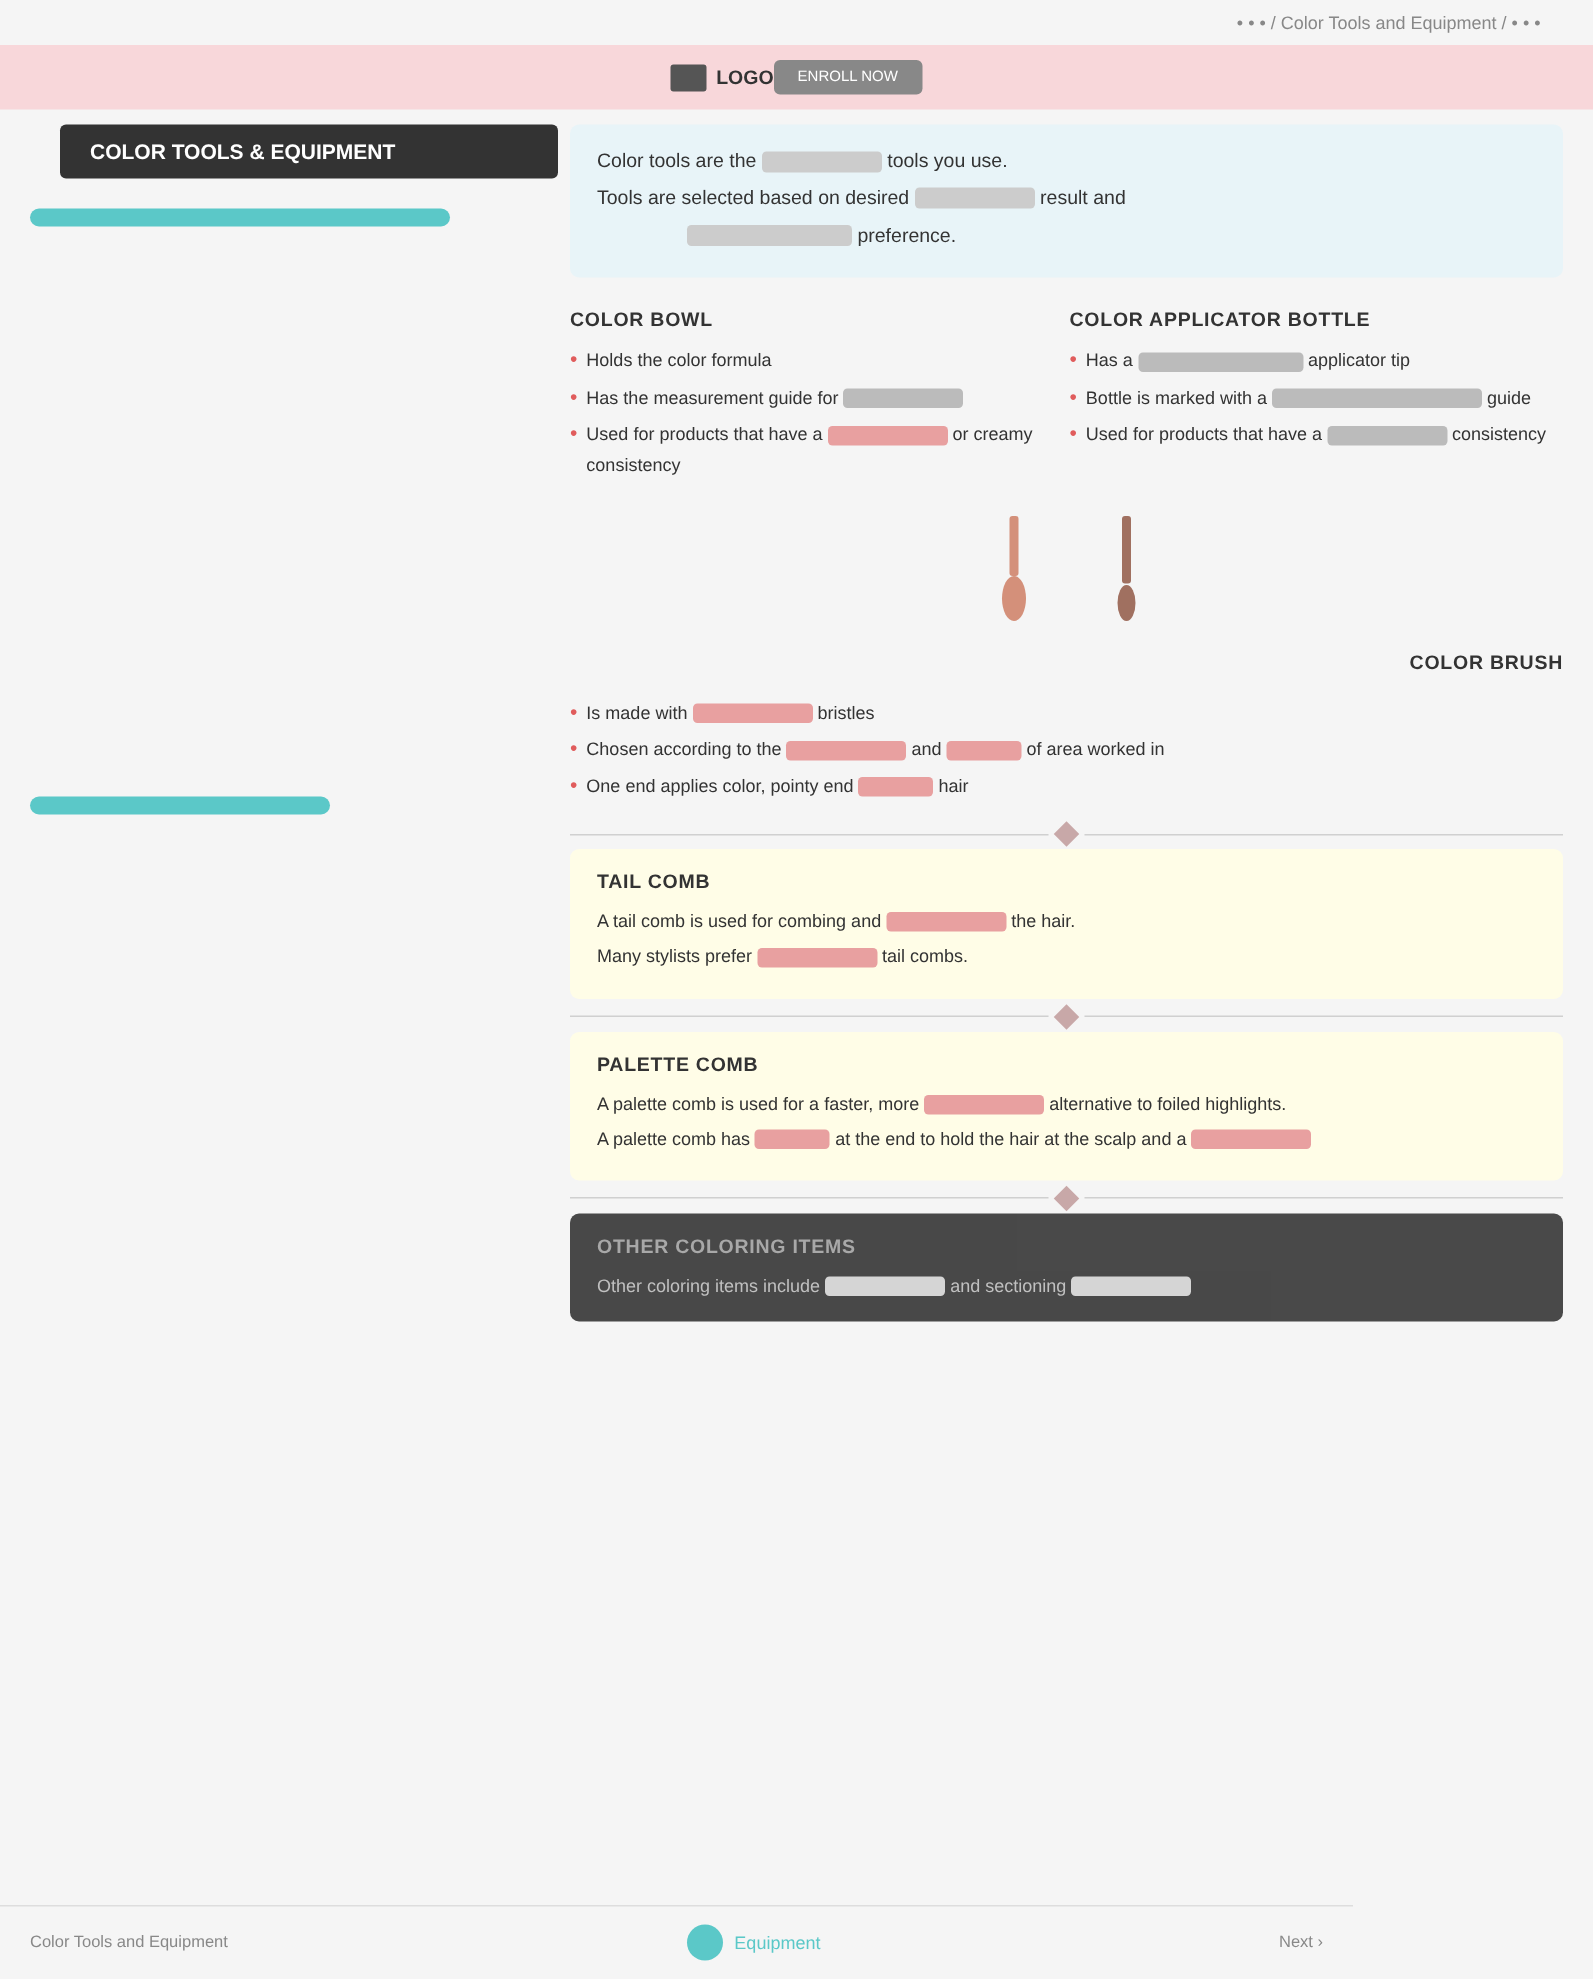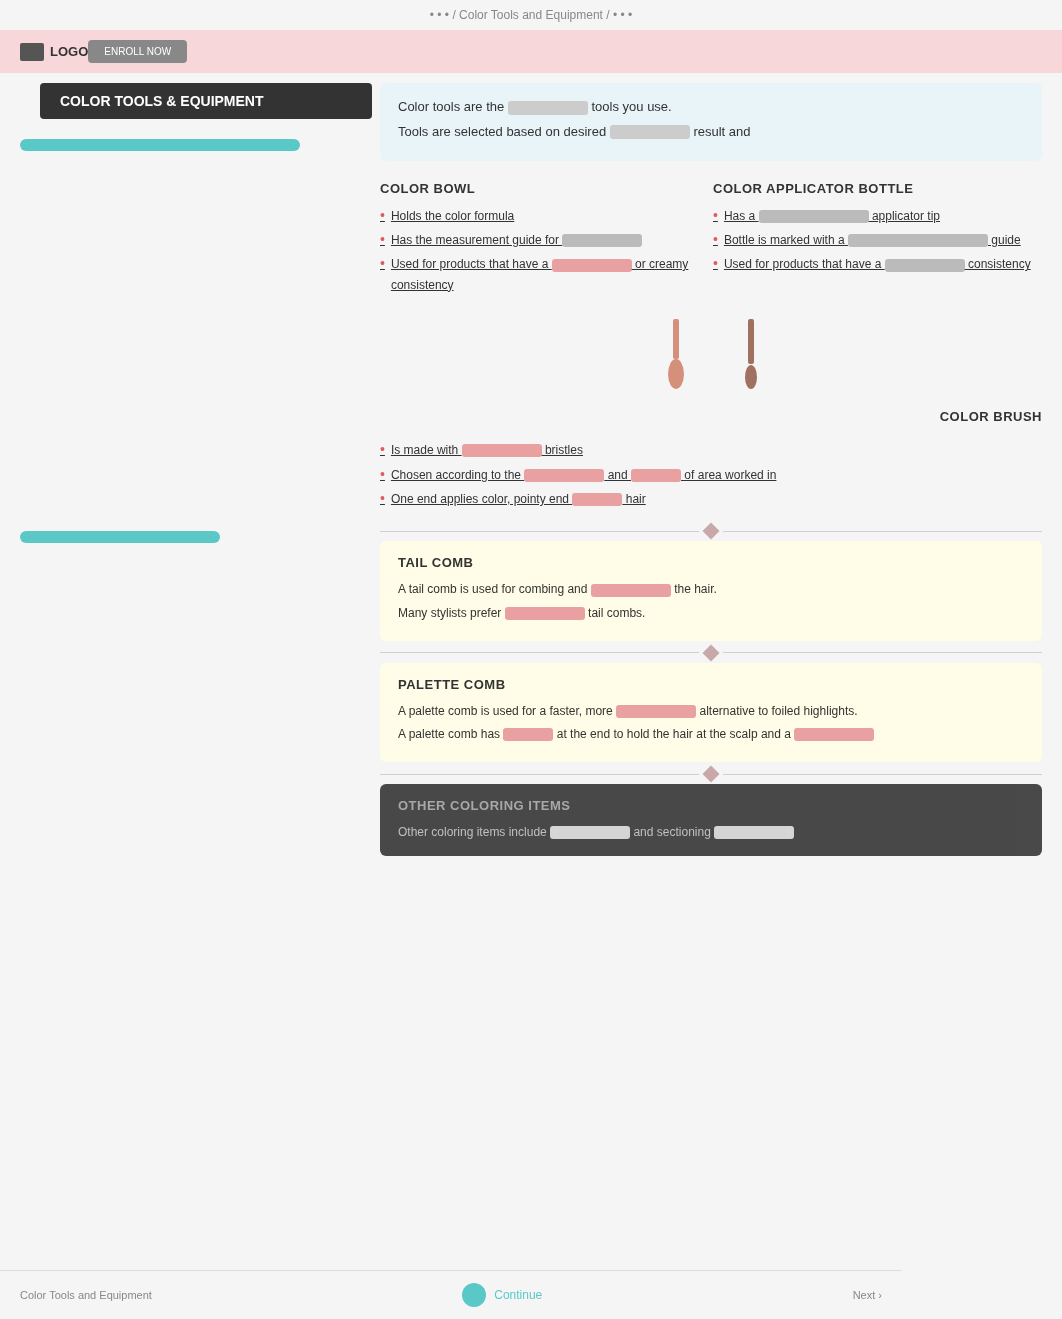--- a/index.html
+++ b/index.html
@@ -8,35 +8,35 @@
       background: #f5f5f5;
       width: 1062px;
       min-height: 1319px;
       position: relative;
       overflow-x: hidden;
     }
 
     
     .top-bar {
       background: #f5f5f5;
-      padding: 8px 20px;
-      display: flex;
-      align-items: center;
-      justify-content: center;
+      padding: 8px 35px;
+      display: flex;
+      align-items: center;
+      justify-content: flex-end;
       font-size: 12px;
       color: #888;
     }
 
     
     .header {
       background: #f8d7da;
       padding: 10px 20px;
       display: flex;
       align-items: center;
-      justify-content: flex-start;
+      justify-content: center;
     }
     .header-left {
       display: flex;
       align-items: center;
       gap: 10px;
     }
     .header-logo {
       display: flex;
       align-items: center;
       gap: 6px;
@@ -126,21 +126,20 @@
       margin-bottom: 10px;
       letter-spacing: 0.5px;
     }
 
     .bullet-list {
       list-style: none;
       padding: 0;
       font-size: 12px;
       color: #333;
       line-height: 1.7;
-      text-decoration: underline;
     }
     .bullet-list li {
       display: flex;
       align-items: flex-start;
       gap: 6px;
       margin-bottom: 4px;
     }
     .bullet-list li::before {
       content: "•";
       color: #e05c5c;
@@ -322,20 +321,26 @@
     <div class="intro-box">
       <div class="intro-line">
         <span>Color tools are the</span>
         <span class="blurred blurred-md blurred-red">&nbsp;&nbsp;&nbsp;&nbsp;&nbsp;&nbsp;&nbsp;&nbsp;</span>
         <span>tools you use.</span>
       </div>
       <div class="intro-line">
         <span>Tools are selected based on desired</span>
         <span class="blurred blurred-md blurred-red">&nbsp;&nbsp;&nbsp;&nbsp;&nbsp;&nbsp;&nbsp;</span>
         <span>result and</span>
+      </div>
+      <div class="intro-line">
+        <span style="margin-left: 60px;">
+          <span class="blurred blurred-lg blurred-red">&nbsp;&nbsp;&nbsp;&nbsp;&nbsp;&nbsp;&nbsp;&nbsp;&nbsp;&nbsp;</span>
+          <span>preference.</span>
+        </span>
       </div>
     </div>
 
     <div class="two-col">
 
       <div class="col-half">
         <div class="section-title">COLOR BOWL</div>
         <ul class="bullet-list">
           <li>
             <span>Holds the color formula</span>
@@ -452,18 +457,18 @@
 
   </div>
 </div>
 
 <div class="bottom-nav">
   <div class="bottom-nav-left">
     <span>Color Tools and Equipment</span>
   </div>
   <div class="bottom-nav-center">
     <div class="bottom-nav-center-icon"></div>
-    <span>Continue</span>
+    <span>Equipment</span>
   </div>
   <div class="bottom-nav-right">
     <span>Next ›</span>
   </div>
 </div>
 
 </body></html>

